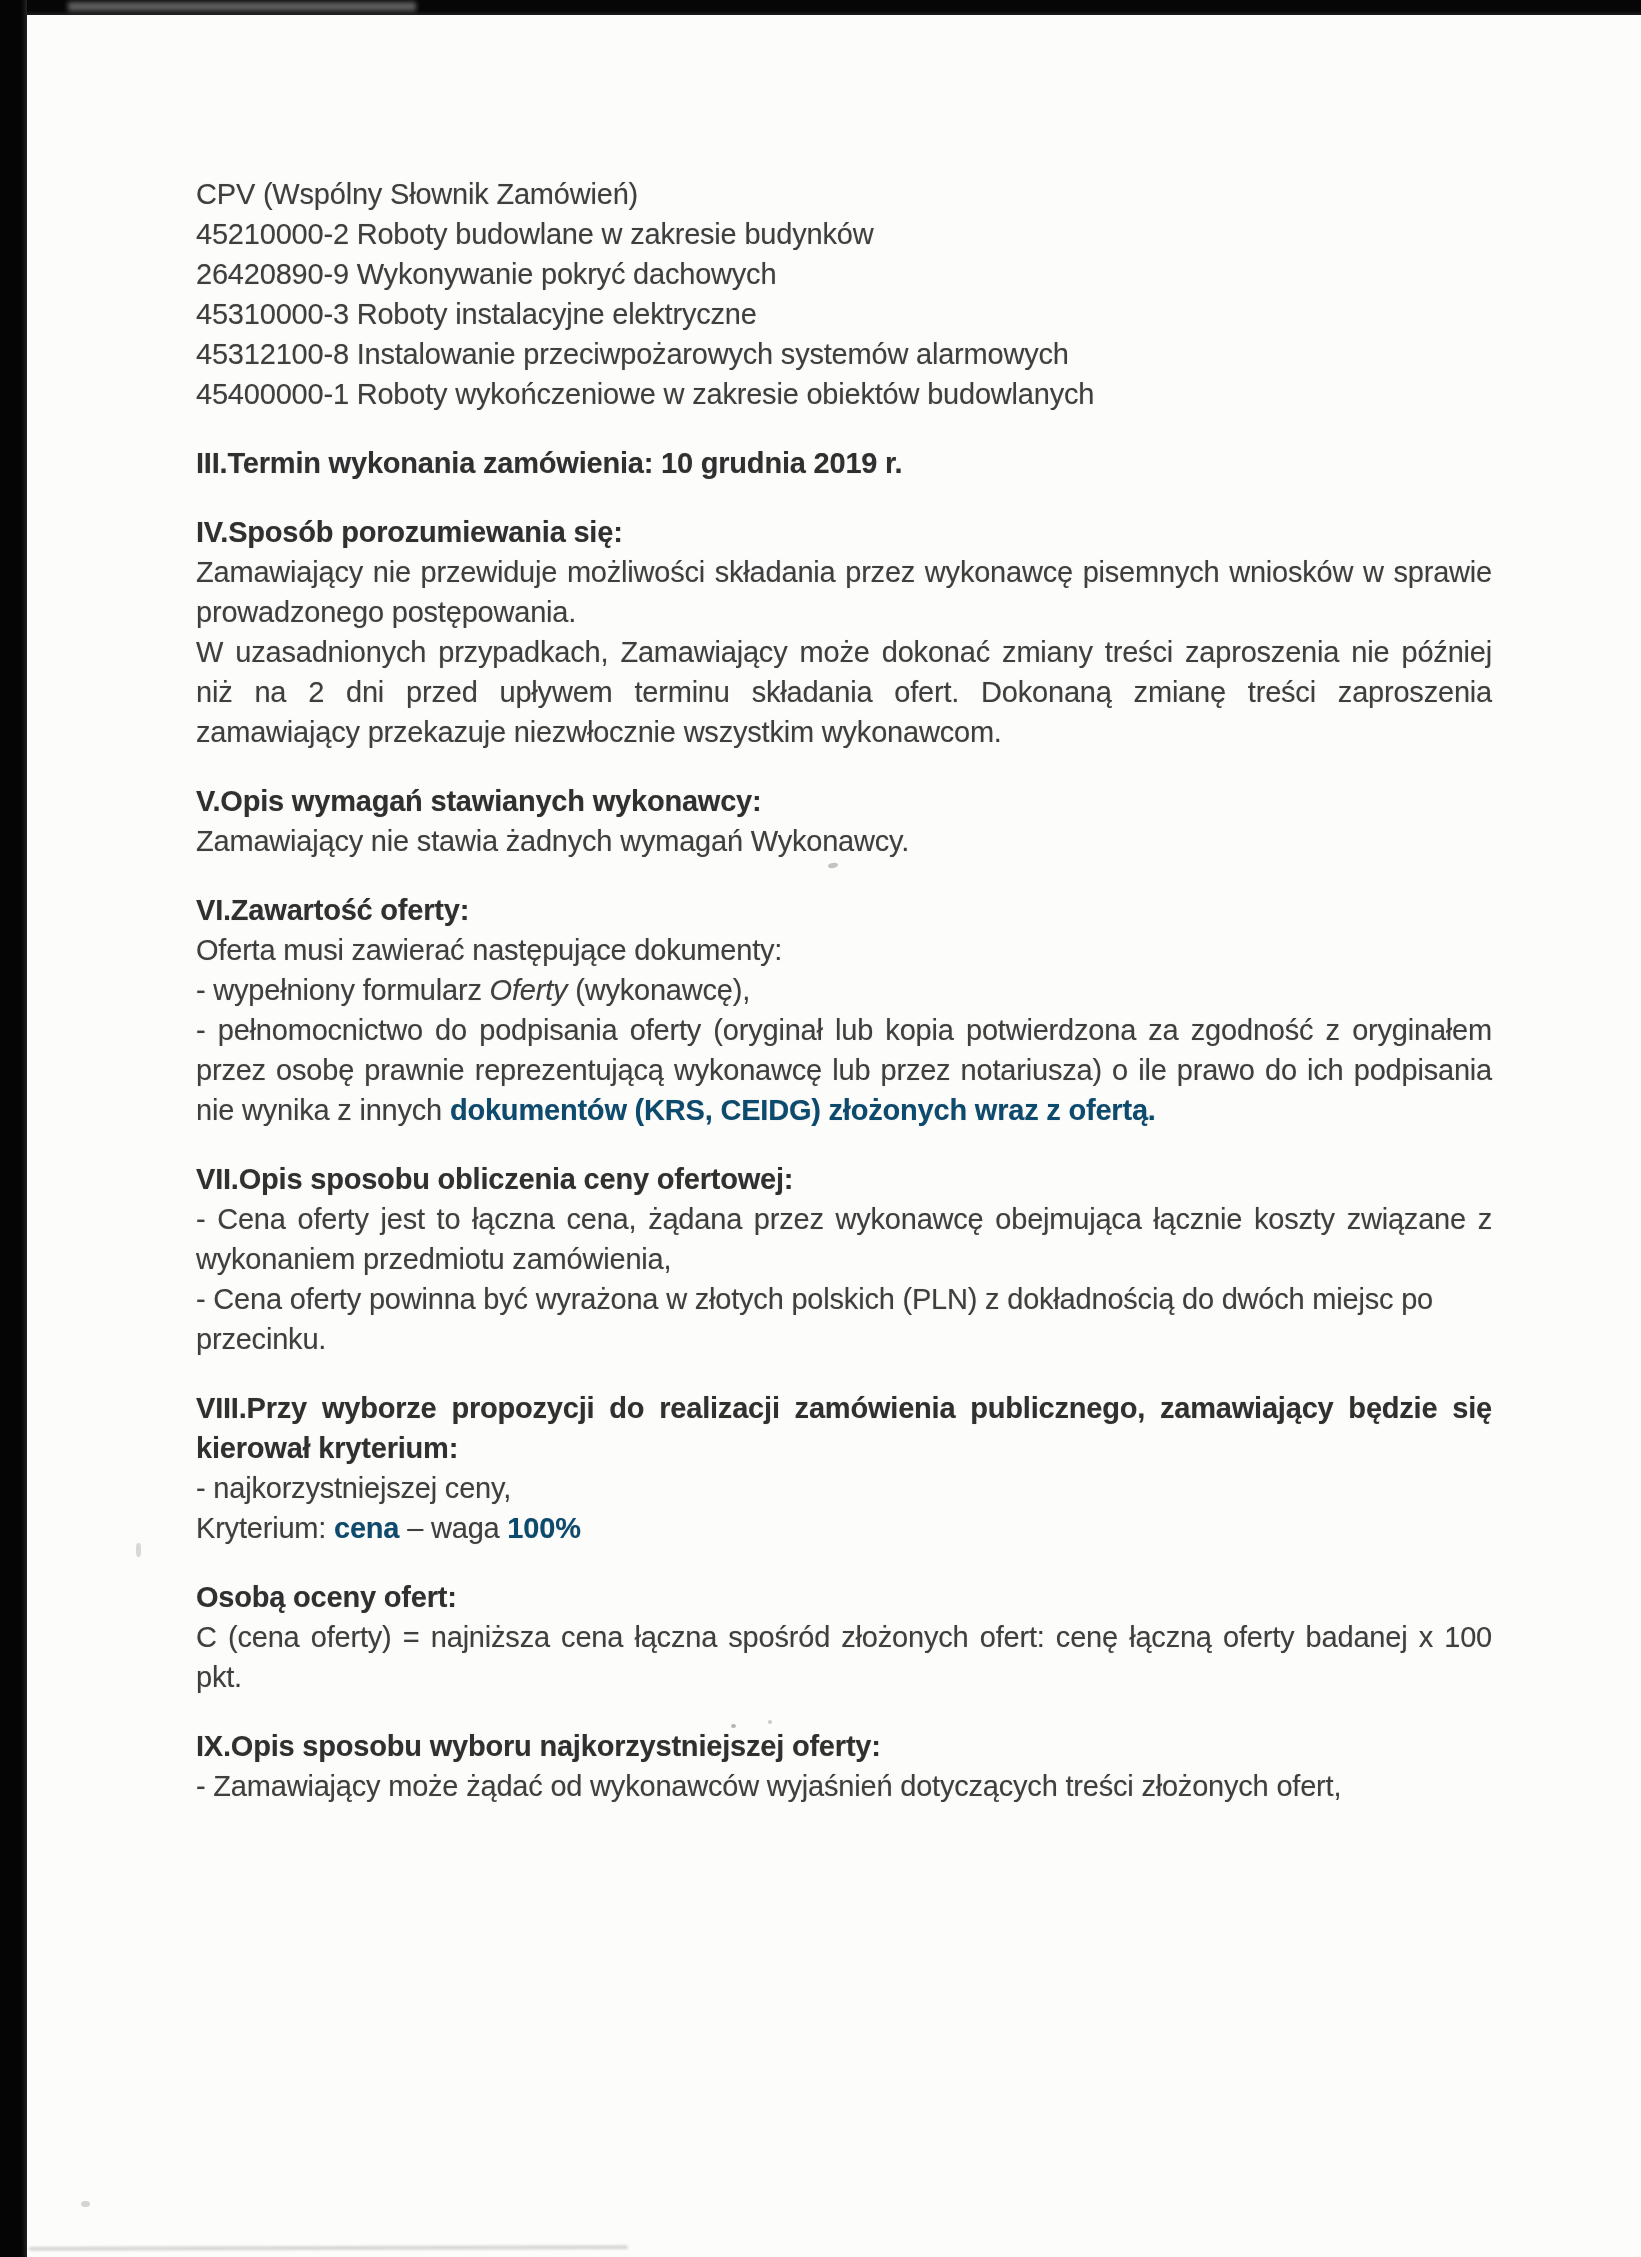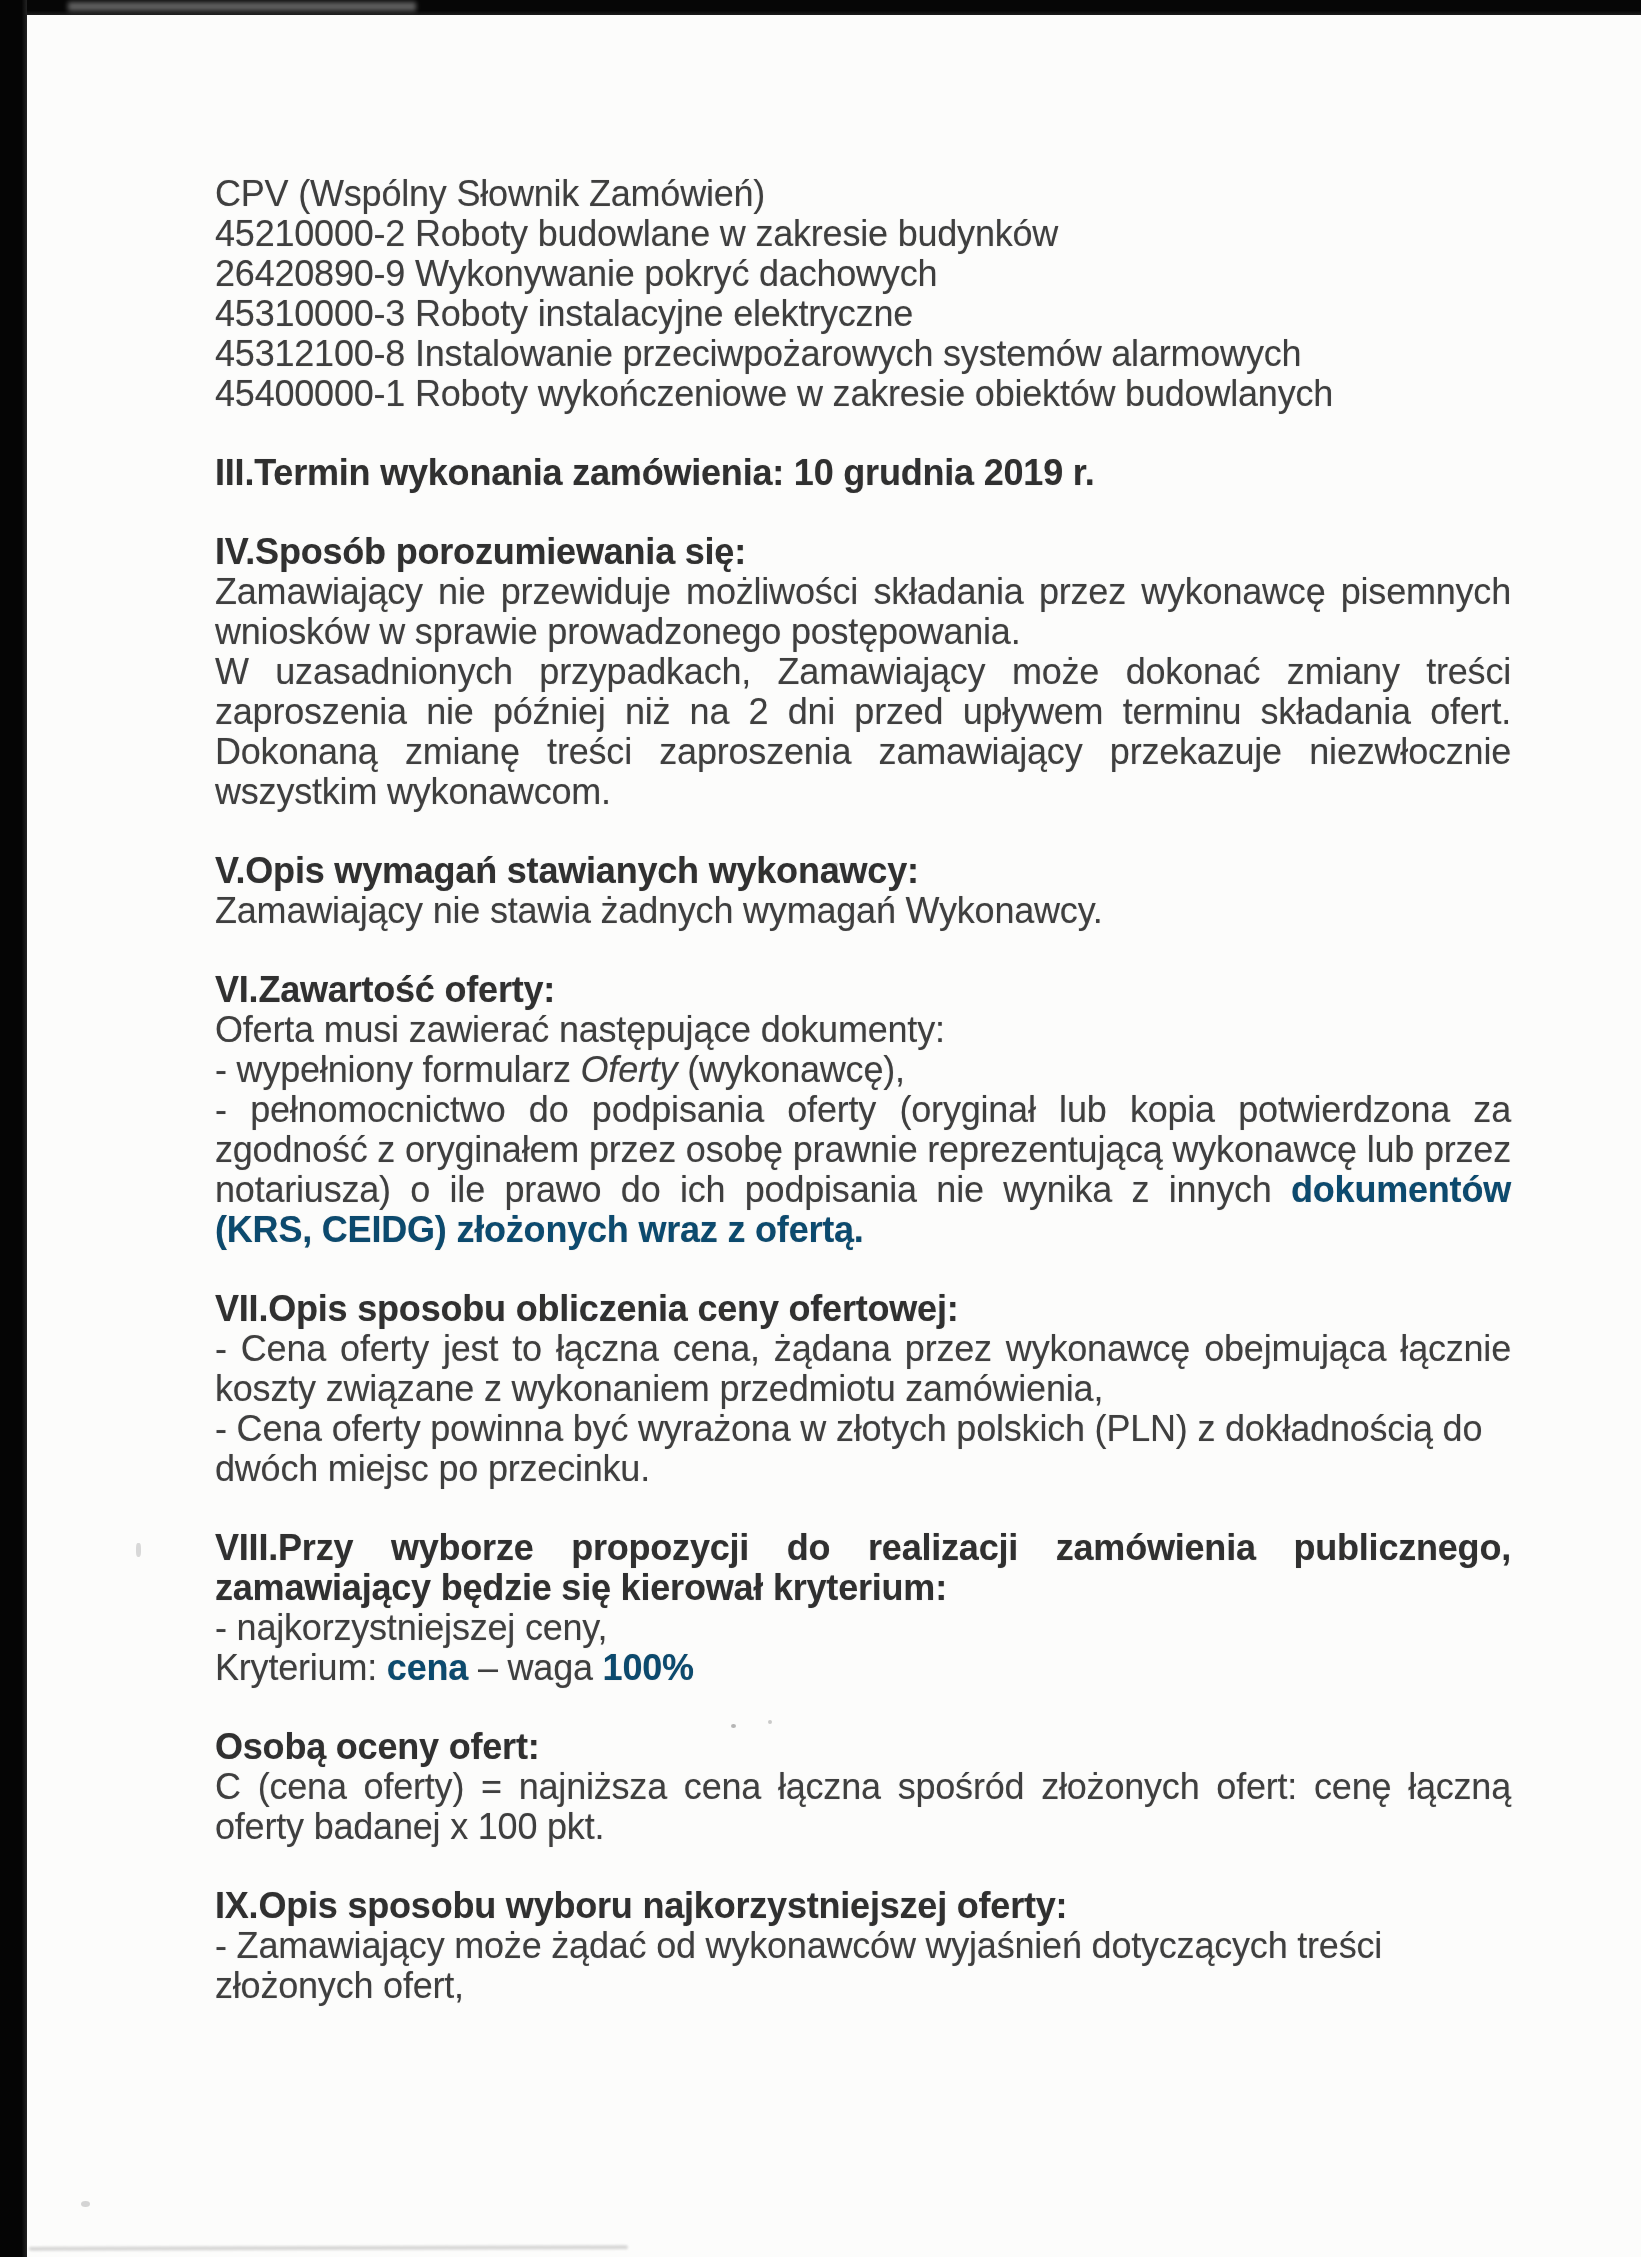--- a/index.html
+++ b/index.html
@@ -52,30 +52,30 @@
   .speck { position: absolute; background: rgba(95,95,95,0.45); border-radius: 50%; }
   .speck.s1 { left: 828px; top: 863px; width: 9.7px; height: 4.8px; transform: rotate(-12deg); opacity: .8; }
   .speck.s2 { left: 731px; top: 1724px; width: 4.8px; height: 3.9px; }
   .speck.s3 { left: 768px; top: 1720px; width: 3.9px; height: 3.9px; opacity: .7; }
   .speck.s4 { left: 136px; top: 1543px; width: 4.8px; height: 13.5px; border-radius: 40%; opacity: .5; }
   .speck.s5 { left: 81px; top: 2201px; width: 8.7px; height: 5.8px; opacity: .55; }
 
   
   .content {
     position: absolute;
-    left: 215px;
+    left: 196px;
     top: 174px;
     width: 1296px;
-    font-size: 36px;
+    font-size: 29px;
     line-height: 40px;
     letter-spacing: -0.2px;
     text-shadow: 0 0 1px rgba(70,70,70,0.35);
   }
   .content p { margin: 0; }
-  .block { margin-top: 39px; }
+  .block { margin-top: 29px; }
   .block:first-child { margin-top: 0; }
   .h { font-weight: 700; color: #303030; }
   .just { text-align: justify; }
   .it { font-style: italic; }
   .b { font-weight: 700; color: #0c4a6e; }
 </style>
 </head>
 <body>
 
 <div class="page">

